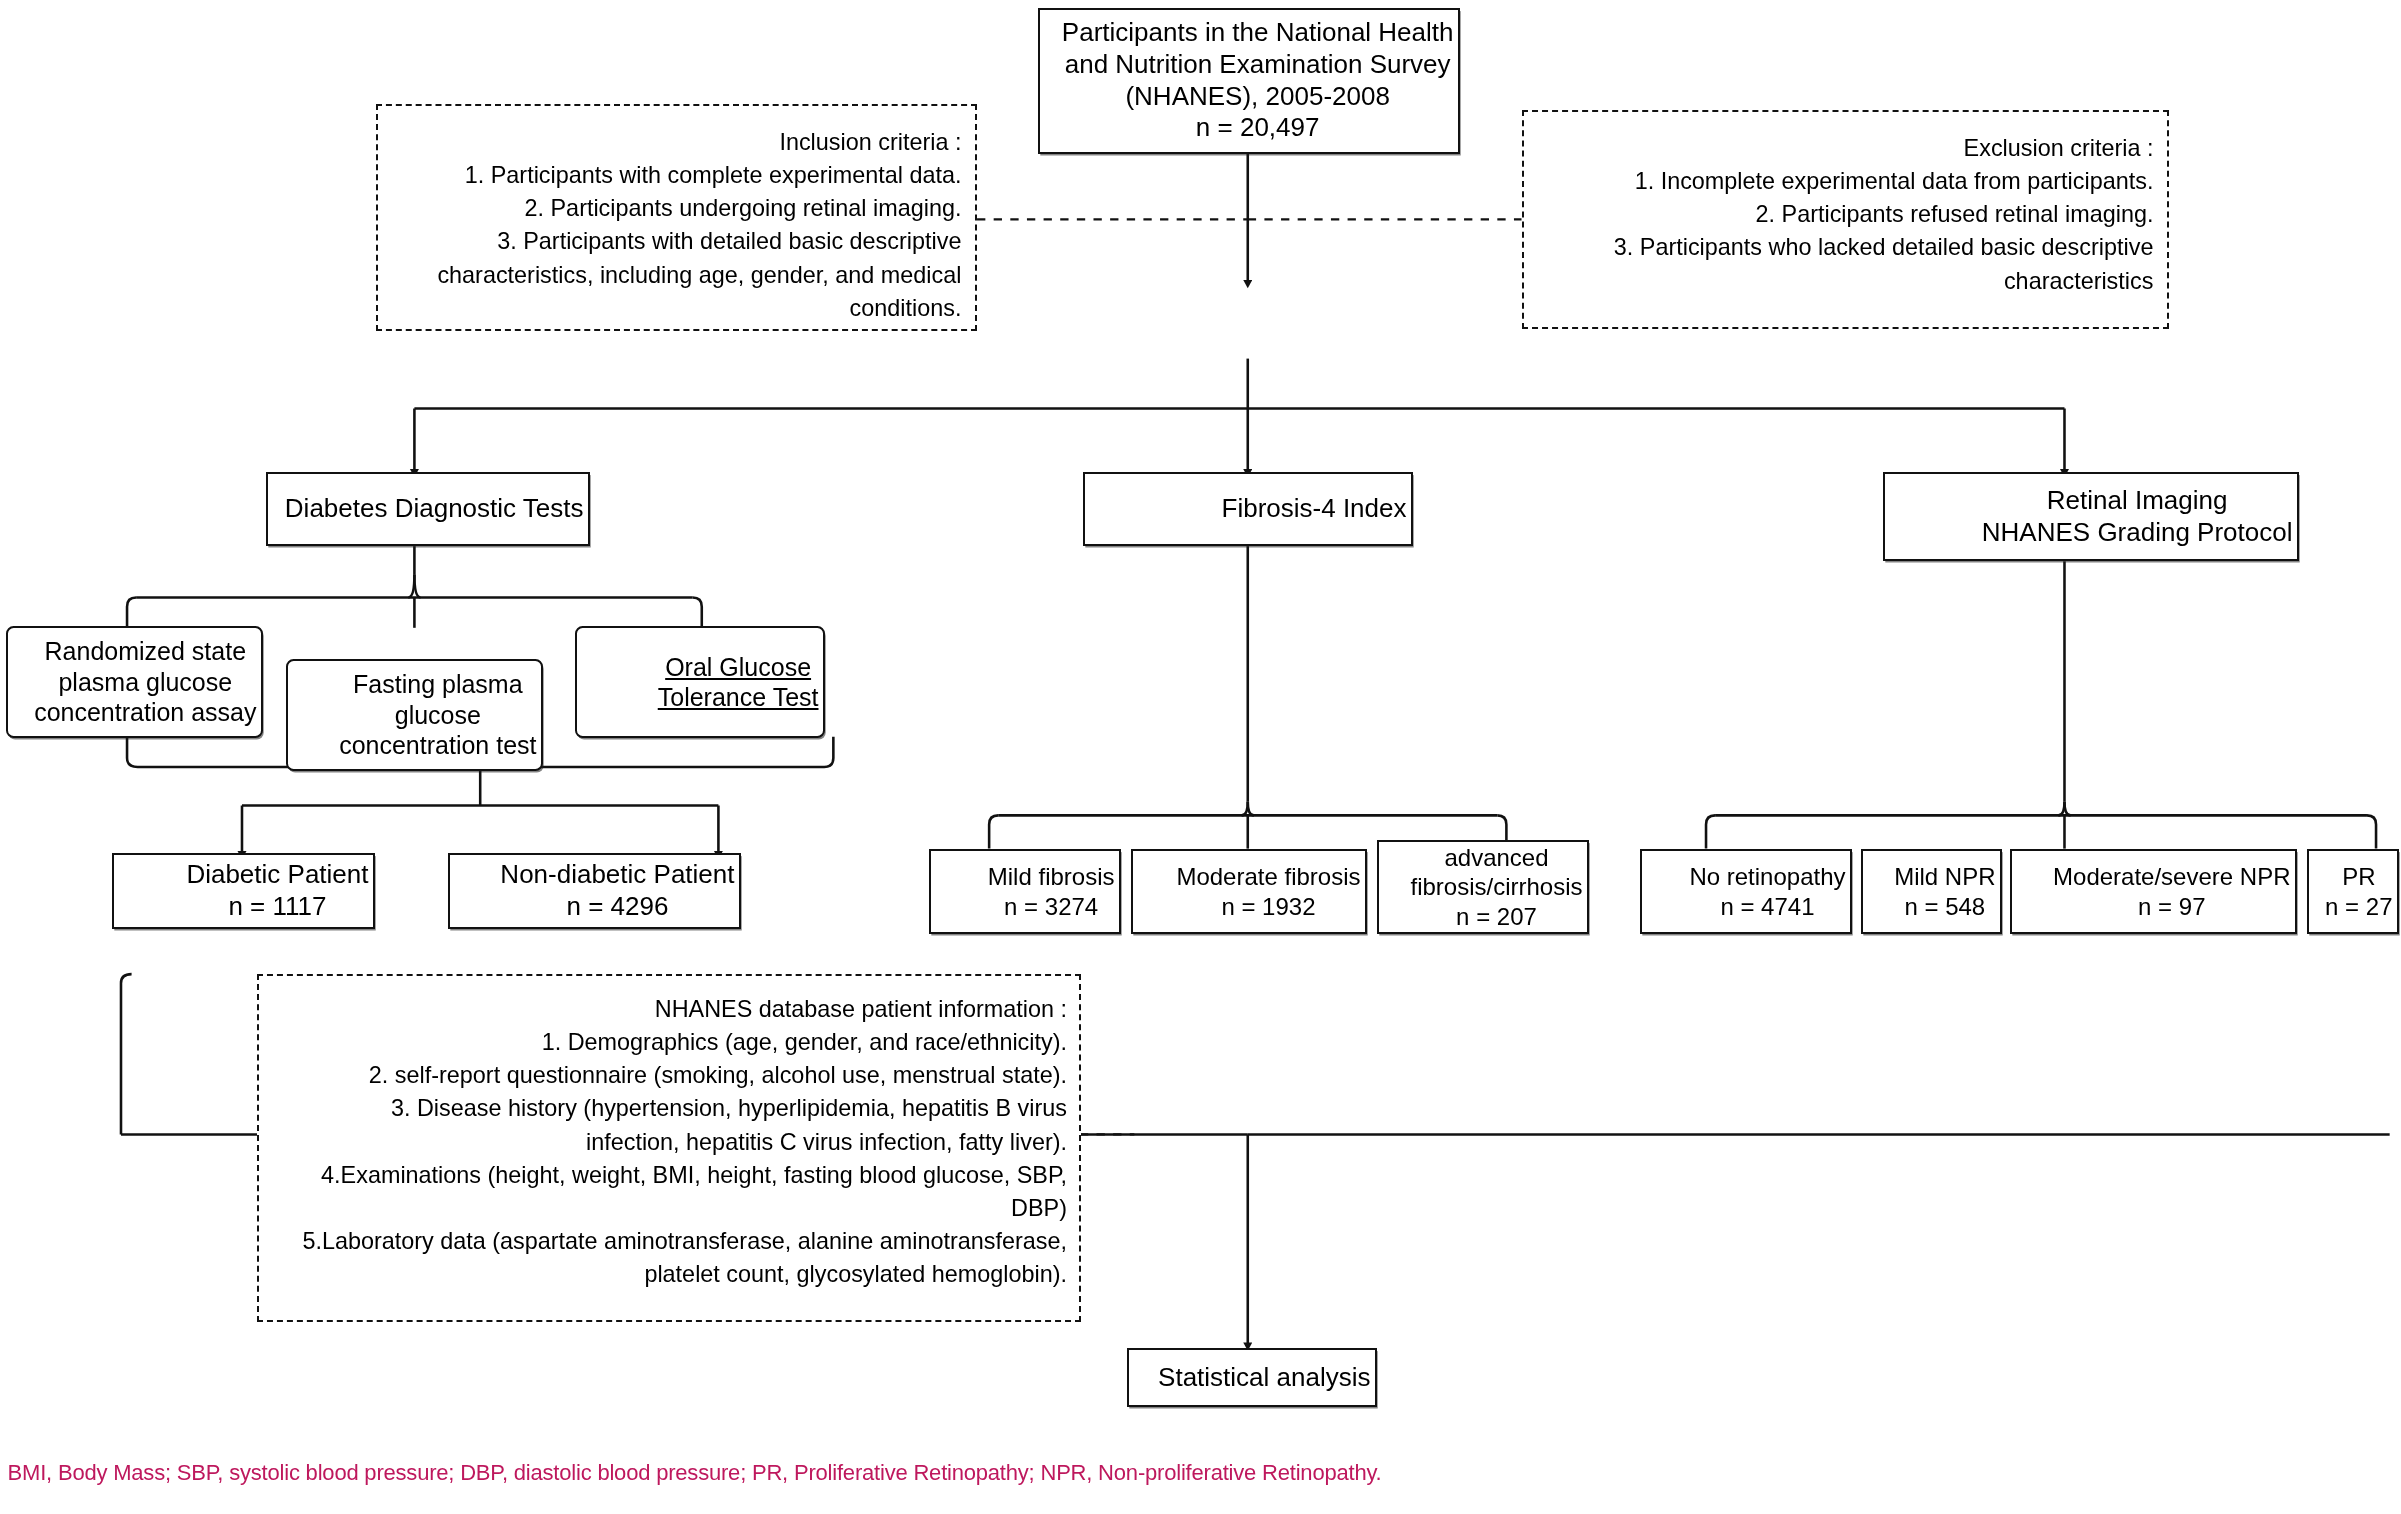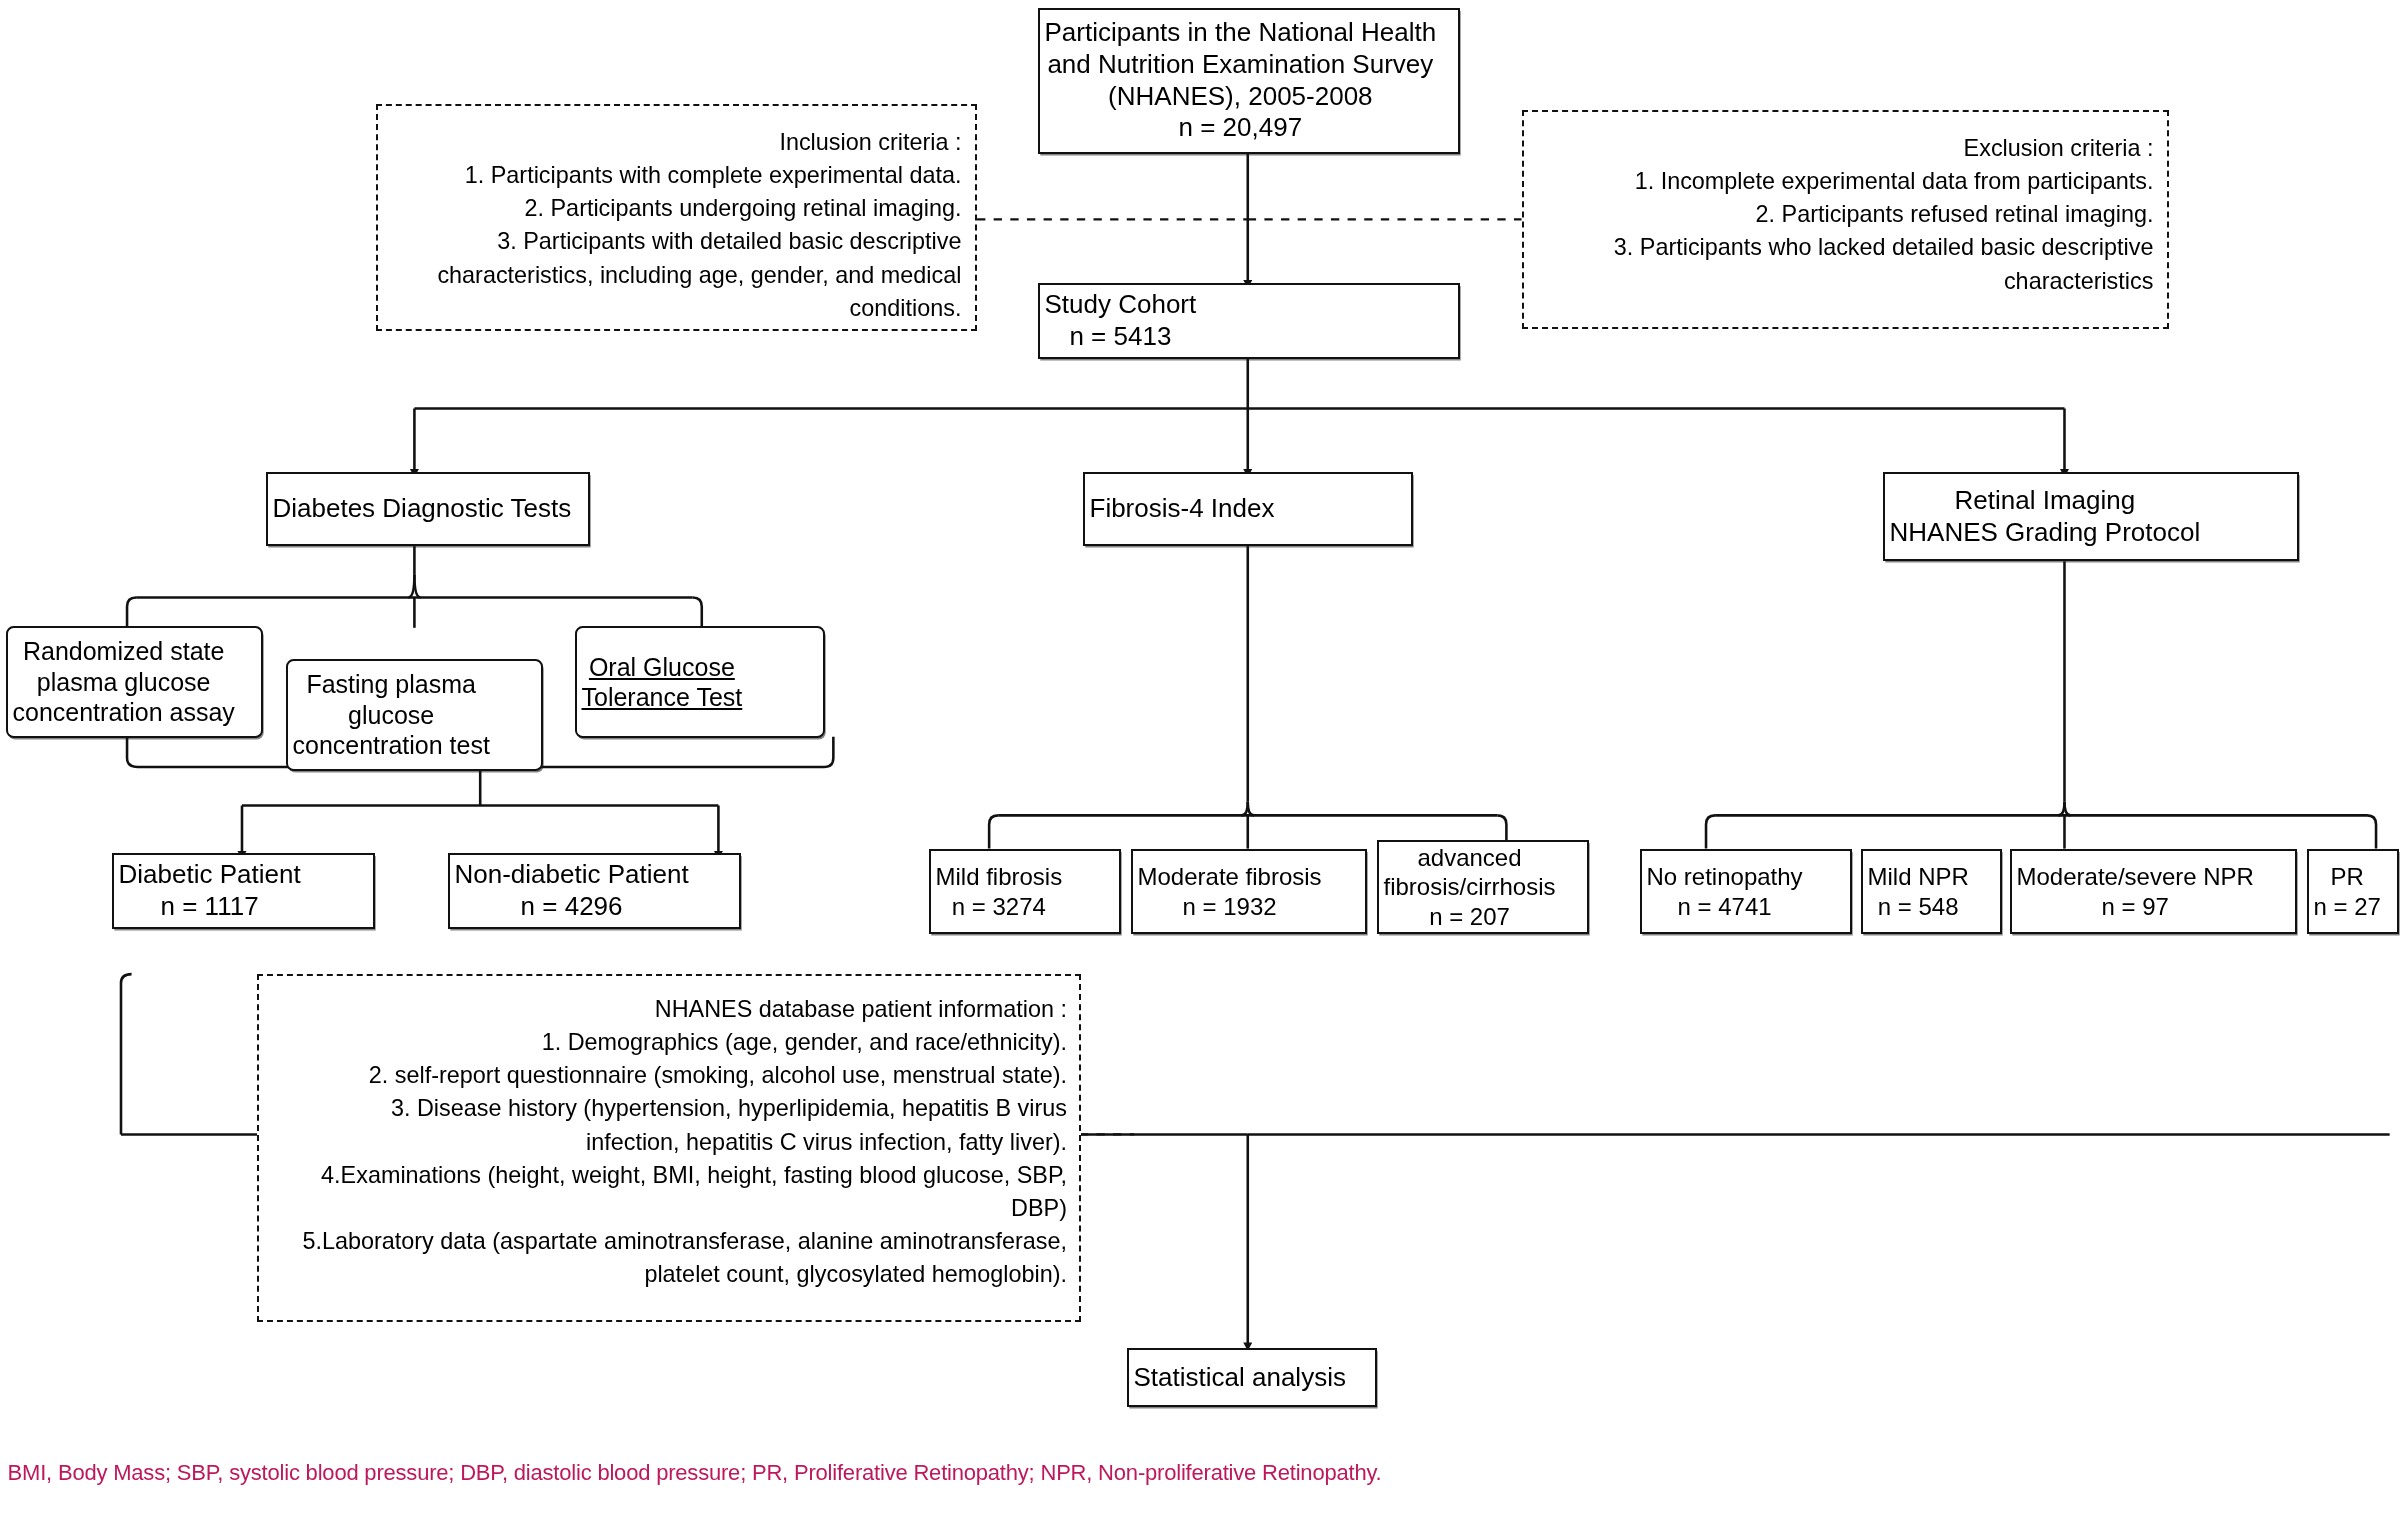--- a/index.html
+++ b/index.html
@@ -20,21 +20,21 @@
     left: 0; top: 0;
     width: 2401px; height: 1515px;
     pointer-events: none;
   }
   .node {
     position: absolute;
     border: 2.3px solid #111;
     background: #fff;
     display: flex;
     align-items: center;
-    justify-content: flex-start;
+    justify-content: flex-end;
     text-align: center;
     line-height: 1.22;
     color: #000;
     padding: 3px 4.5px;
     box-shadow: 1.5px 2.3px 0 -0.8px rgba(30,30,30,0.55);
   }
   .node .ln { display: block; white-space: pre-line; }
   .dashbox {
     position: absolute;
     border: 2.3px dashed #111;
@@ -139,24 +139,20 @@
     <span class="it">3. Participants with detailed basic descriptive characteristics, including age, gender, and medical conditions.</span>
   </div>
 
   <div class="dashbox f31" style="left:1522px; top:110px; width:647px; height:219px;">
     <span class="hd">Exclusion criteria :</span>
     <span class="it">1. Incomplete experimental data from participants.</span>
     <span class="it">2. Participants refused retinal imaging.</span>
     <span class="it">3. Participants who lacked detailed basic descriptive characteristics</span>
   </div>
 
-  <div class="node f34" style="left:1038px; top:283px; width:422px; height:76px;">
-    <span class="ln">Study Cohort
-n = 5413</span>
-  </div>
 
   <div class="node f34" style="left:266px; top:472px; width:324px; height:74px;">
     <span class="ln">Diabetes Diagnostic Tests</span>
   </div>
 
   <div class="node f34" style="left:1083px; top:472px; width:330px; height:74px;">
     <span class="ln">Fibrosis-4 Index</span>
   </div>
 
   <div class="node f34" style="left:1883px; top:472px; width:416px; height:89px;">

